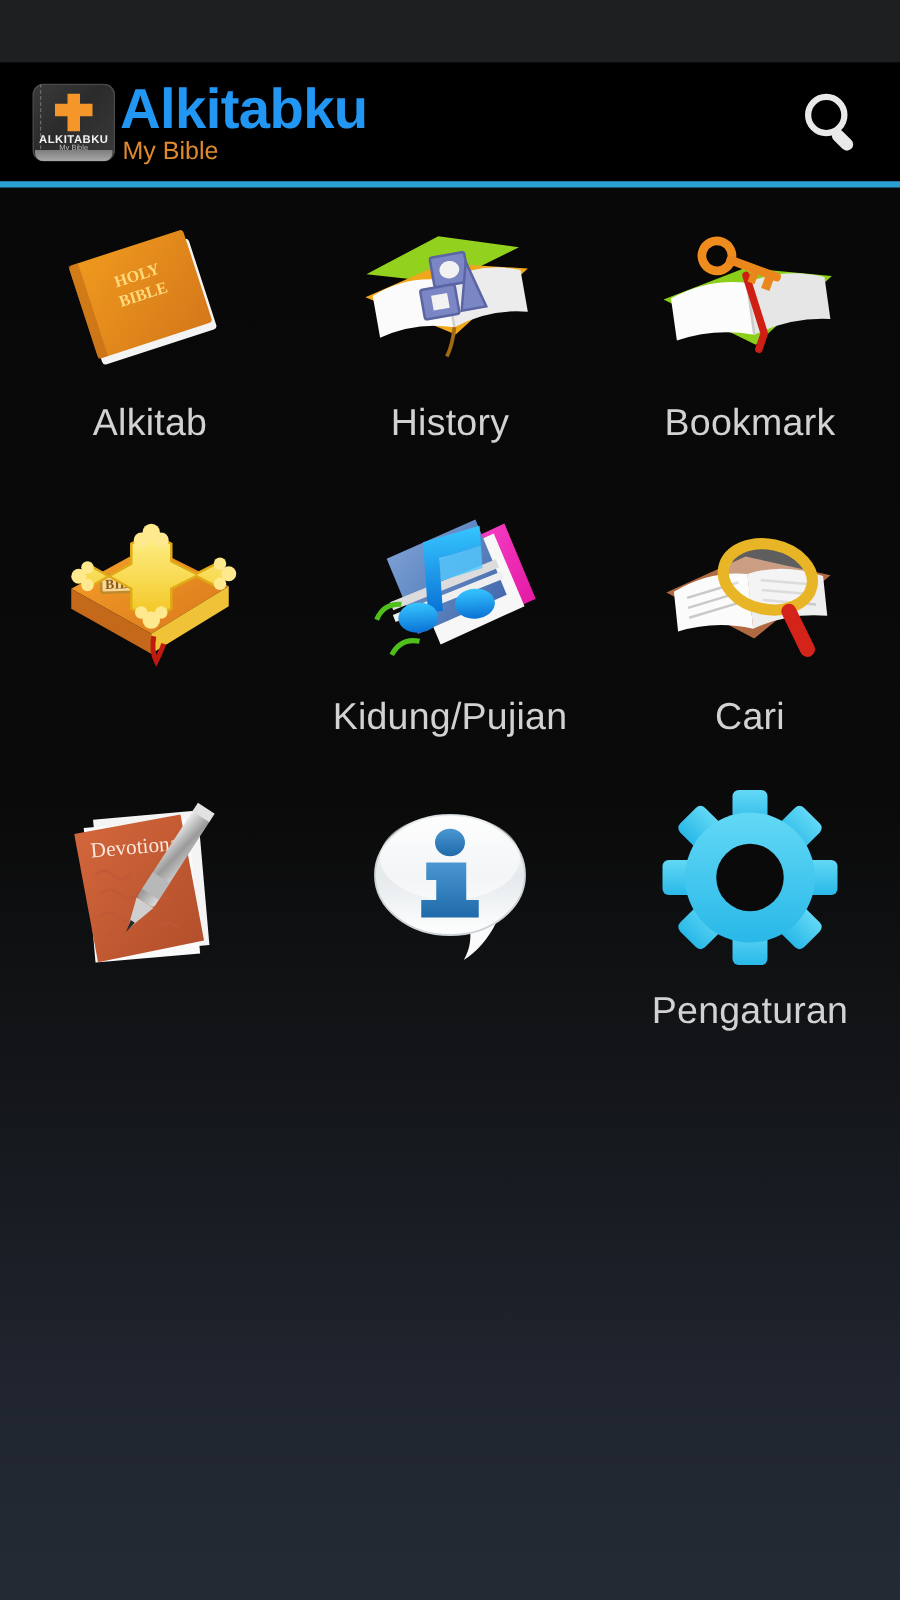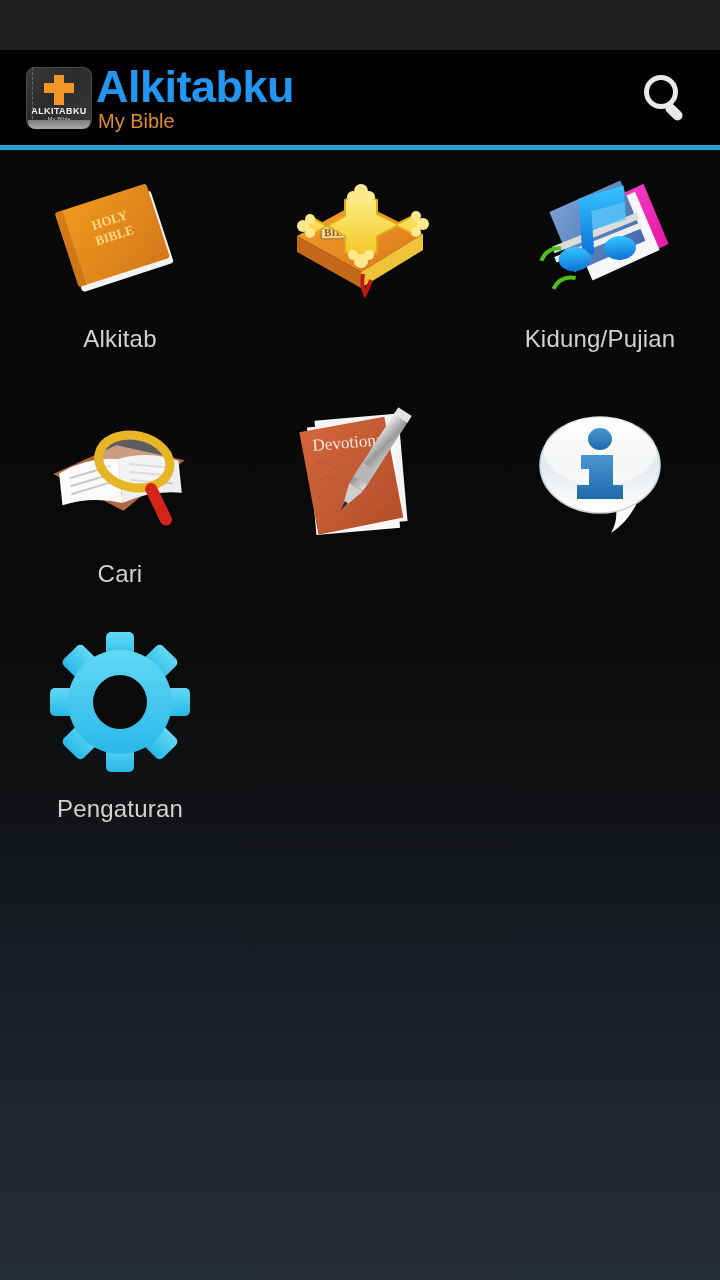--- a/index.html
+++ b/index.html
@@ -150,21 +150,21 @@
     box-sizing: border-box;
     padding-top: 14px;
   }
   .icon-wrap {
     width: 170px;
     height: 150px;
     position: relative;
   }
   .cell-label {
     margin-top: 6px;
-    font-size: 24px;
+    font-size: 30px;
     color: #d2d2d2;
     text-align: center;
     line-height: 38px;
     width: 230px;
     letter-spacing: 0.2px;
   }
 
   svg { overflow: visible; }
 </style>
 </head>
@@ -213,21 +213,63 @@
             <rect x="30" y="30" width="96" height="78" rx="3" fill="url(#gBibleA)"></rect>
             <rect x="30" y="30" width="8" height="78" fill="#bb6614" opacity="0.55"></rect>
             <text x="80" y="58" font-size="13" fill="#ffd97a" text-anchor="middle" font-family="Liberation Serif, serif" font-weight="bold">HOLY</text>
             <text x="80" y="74" font-size="13" fill="#ffd97a" text-anchor="middle" font-family="Liberation Serif, serif" font-weight="bold">BIBLE</text>
           </g>
         </svg>
       </div>
       <div class="cell-label">Alkitab</div>
     </div>
 
-
+    <div class="cell">
+      <div class="icon-wrap">
+        <svg width="170" height="150" viewBox="0 0 170 150">
+          <g transform="rotate(-10 85 72)">
+            <path d="M22 44 L84 24 L146 44 L84 62 Z" fill="#93d11f"></path>
+            <path d="M18 62 L84 46 L150 62 L84 104 Z" fill="#f0a71c"></path>
+            <path d="M24 62 Q54 50 84 60 L84 98 Q54 88 24 96 Z" fill="#fbfbfb"></path>
+            <path d="M144 62 Q114 50 84 60 L84 98 Q114 88 144 96 Z" fill="#ececec"></path>
+            <path d="M84 60 L84 98" stroke="#cfcfcf" stroke-width="2"></path>
+            <path d="M84 98 Q80 112 74 120" stroke="#a06a10" stroke-width="3" fill="none"></path>
+            <g fill="#7b86c4" stroke="#5b65a3" stroke-width="2">
+              <rect x="74" y="40" width="28" height="24" rx="2"></rect>
+              <rect x="62" y="64" width="28" height="24" rx="2"></rect>
+              <path d="M102 48 L112 86 L92 86 Z"></path>
+            </g>
+            <ellipse cx="88" cy="52" rx="8" ry="7" fill="#f2f2f2"></ellipse>
+            <rect x="70" y="70" width="13" height="12" fill="#f2f2f2"></rect>
+          </g>
+        </svg>
+      </div>
+      <div class="cell-label">History</div>
+    </div>
+
+    <div class="cell">
+      <div class="icon-wrap">
+        <svg width="170" height="150" viewBox="0 0 170 150">
+          <g transform="rotate(-8 85 72)">
+            <path d="M16 66 L84 50 L152 66 L84 112 Z" fill="#8ccf1b"></path>
+            <path d="M22 66 Q53 54 84 62 L84 104 Q53 94 22 100 Z" fill="#fcfcfc"></path>
+            <path d="M146 66 Q115 54 84 62 L84 104 Q115 94 146 100 Z" fill="#e6e6e6"></path>
+            <path d="M84 62 L84 104" stroke="#cccccc" stroke-width="2"></path>
+            <path d="M84 56 L92 104 L86 116" stroke="#cf1f14" stroke-width="6" fill="none" stroke-linecap="round"></path>
+            <g transform="rotate(28 70 50)">
+              <circle cx="58" cy="42" r="12" fill="none" stroke="#ef8c1e" stroke-width="7"></circle>
+              <rect x="66" y="38" width="46" height="7" rx="3" fill="#e9861c"></rect>
+              <rect x="100" y="44" width="7" height="10" fill="#e9861c"></rect>
+              <rect x="88" y="44" width="6" height="9" fill="#e9861c"></rect>
+            </g>
+          </g>
+        </svg>
+      </div>
+      <div class="cell-label">Bookmark</div>
+    </div>
 
     <div class="cell">
       <div class="icon-wrap">
         <svg width="170" height="150" viewBox="0 0 170 150">
           <defs>
             <linearGradient id="gKitab" x1="0" y1="0" x2="1" y2="1">
               <stop offset="0" stop-color="#f6a22a"></stop>
               <stop offset="1" stop-color="#d9761a"></stop>
             </linearGradient>
             <linearGradient id="gGold" x1="0" y1="0" x2="0" y2="1">

